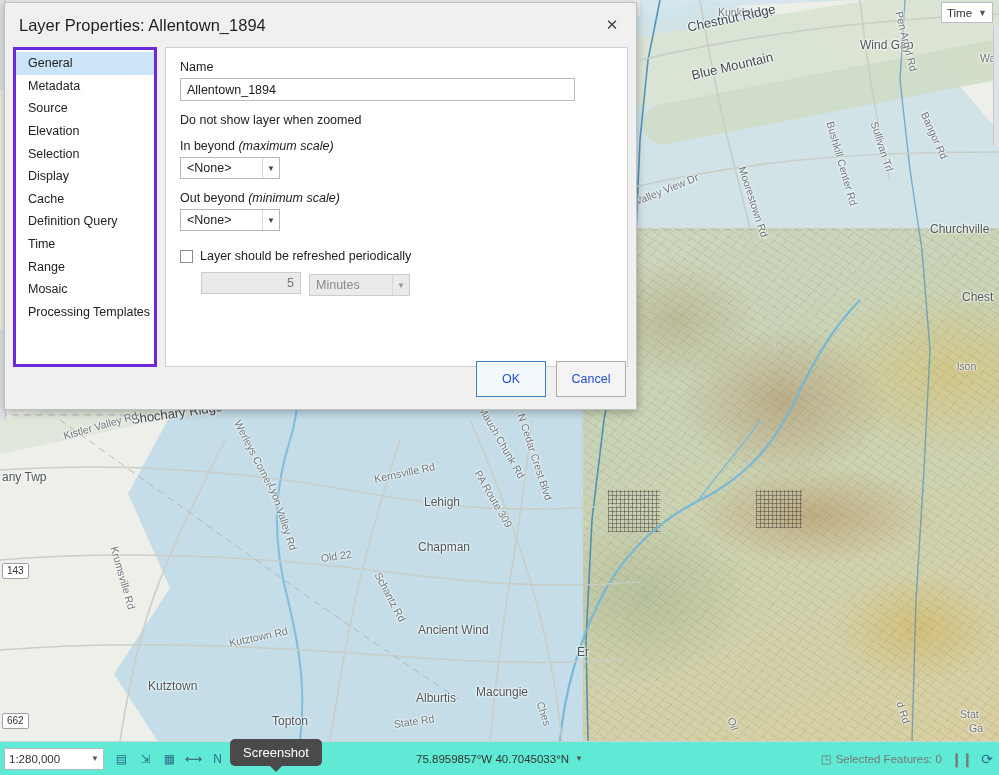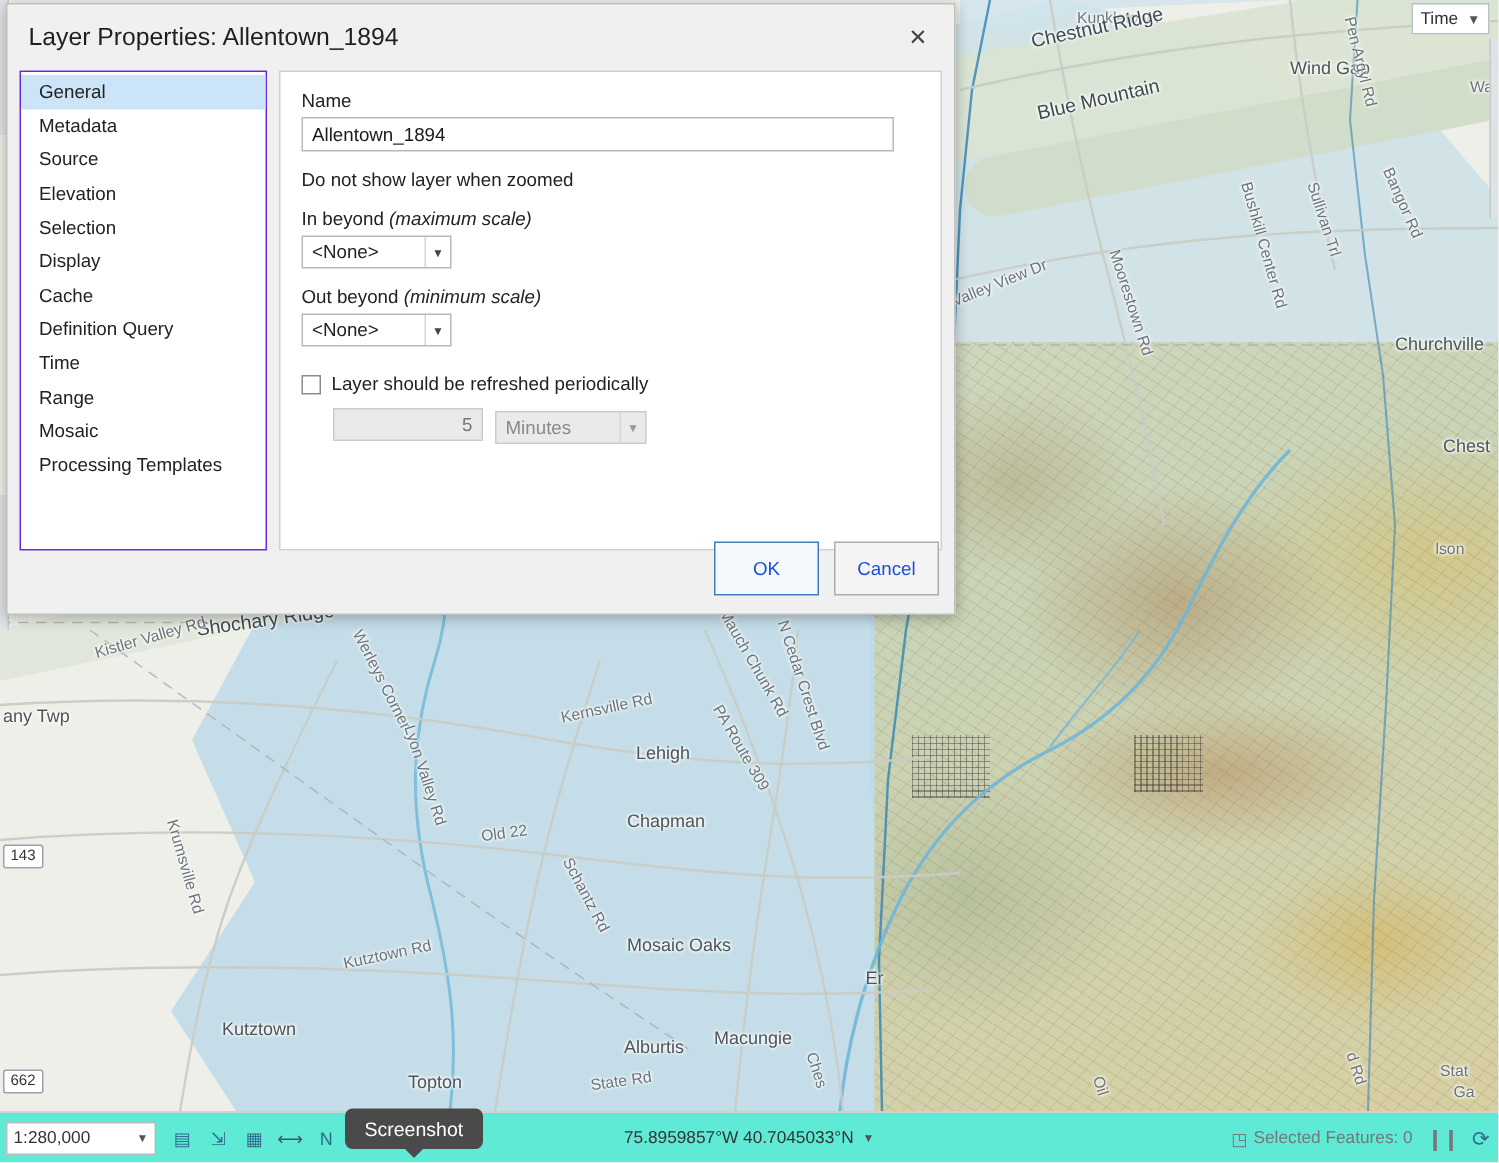--- a/index.html
+++ b/index.html
@@ -227,23 +227,23 @@
     display: flex; align-items: center; justify-content: center;
     font-size: 15px; color: #444; cursor: default;
   }
   .dlg-body {
     position: absolute;
     left: 0; top: 44px; right: 0; bottom: 0;
     padding: 0 8px;
   }
   .dlg-cols { display: flex; gap: 8px; }
   .nav {
-    width: 165px; height: 320px;
-    background: #fff;
-    border: 1px solid #6d28d9;
+    width: 144px; height: 320px;
+    background: #fff;
+    border: 3px solid #6d28d9;
     padding-top: 2px;
   }
   .nav-item {
     height: 22.6px;
     display: flex; align-items: center;
     padding-left: 12px;
     font-size: 12.5px;
     color: #222;
   }
   .nav-item.active {
@@ -423,21 +423,21 @@
         <div class="lbl road" style="left: 527px; top: 412px; transform: rotate(72deg); transform-origin: left top;">N Cedar Crest Blvd</div>
         <div class="lbl road" style="left: 373px; top: 473px; transform: rotate(-12deg); transform-origin: left top;">Kernsville Rd</div>
         <div class="lbl road" style="left: 483px; top: 468px; transform: rotate(60deg); transform-origin: left top;">PA Route 309</div>
         <div class="lbl place" style="left: 424px; top: 495px;">Lehigh</div>
         <div class="lbl road" style="left: 278px; top: 482px; transform: rotate(72deg); transform-origin: left top;">Lyon Valley Rd</div>
         <div class="lbl place" style="left: 2px; top: 470px;">any Twp</div>
         <div class="lbl road" style="left: 320px; top: 552px; transform: rotate(-8deg); transform-origin: left top;">Old 22</div>
         <div class="lbl place" style="left: 418px; top: 540px;">Chapman</div>
         <div class="lbl road" style="left: 383px; top: 570px; transform: rotate(62deg); transform-origin: left top;">Schantz Rd</div>
         <div class="lbl road" style="left: 120px; top: 545px; transform: rotate(74deg); transform-origin: left top;">Krumsville Rd</div>
-        <div class="lbl place" style="left: 418px; top: 623px;">Mosaic Oaks</div>
+        <div class="lbl place" style="left: 418px; top: 623px;">Ancient Wind</div>
         <div class="lbl place" style="left: 577px; top: 645px;">Er</div>
         <div class="lbl road" style="left: 228px; top: 637px; transform: rotate(-12deg); transform-origin: left top;">Kutztown Rd</div>
         <div class="lbl place" style="left: 148px; top: 679px;">Kutztown</div>
         <div class="lbl place" style="left: 416px; top: 691px;">Alburtis</div>
         <div class="lbl place" style="left: 476px; top: 685px;">Macungie</div>
         <div class="lbl place" style="left: 272px; top: 714px;">Topton</div>
         <div class="lbl road" style="left: 393px; top: 718px; transform: rotate(-8deg); transform-origin: left top;">State Rd</div>
         <div class="lbl road" style="left: 546px; top: 700px; transform: rotate(72deg); transform-origin: left top;">Ches</div>
         <div class="lbl road" style="left: 737px; top: 716px; transform: rotate(72deg); transform-origin: left top;">Oil</div>
         <div class="lbl road" style="left: 906px; top: 700px; transform: rotate(72deg); transform-origin: left top;">d Rd</div>

